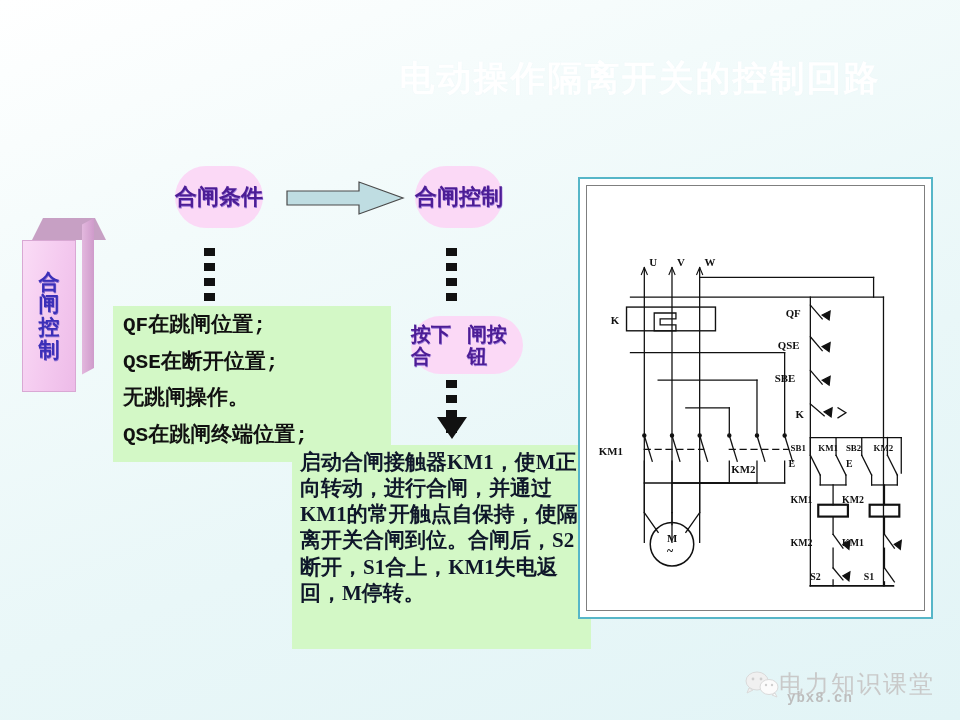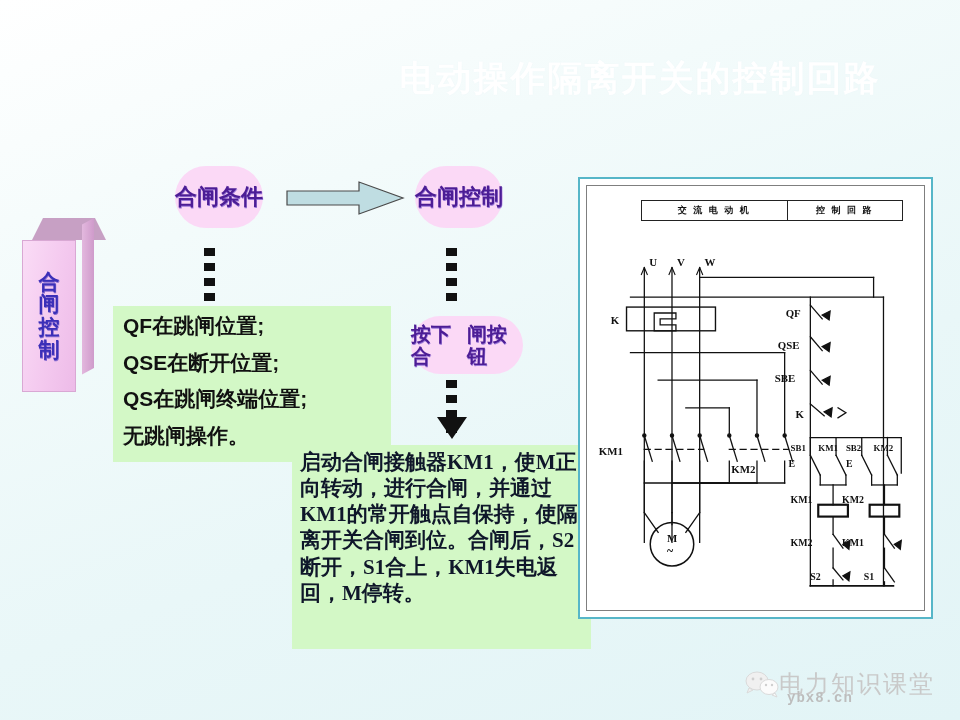--- a/index.html
+++ b/index.html
@@ -60,21 +60,21 @@
   .dots{position:absolute;width:11px;}
   .dots i{display:block;width:11px;height:8px;background:#111;margin-bottom:7px;}
   .tri{position:absolute;width:0;height:0;
        border-left:15px solid transparent;border-right:15px solid transparent;
        border-top:22px solid #111;}
 
   
   .green{position:absolute;background:#d3f8c6;}
   #green-top{left:113px;top:306px;width:260px;height:152px;padding:4px 8px 0 10px;}
   #green-top p{margin:0 0 4px 0;font-size:21px;font-weight:bold;color:#111;
-               line-height:1.55;font-family:Liberation Sans, sans-serif;}
+               line-height:1.55;font-family:Liberation Mono, monospace;}
 
   #green-main{left:292px;top:445px;width:285px;height:200px;padding:4px 6px 0 8px;}
   #green-main p{margin:0;font-size:21px;font-weight:bold;color:#0f172a;
                 line-height:1.245;font-family:"Liberation Serif","DejaVu Serif",serif;}
 
   
   #diagram{
     position:absolute;left:578px;top:177px;width:355px;height:442px;
     background:#ffffff;border:2px solid #56b6c8;box-sizing:border-box;
   }
@@ -149,42 +149,38 @@
     <i></i>
       <i></i>
       <i></i>
       <i></i>
   </div>
   <div class="tri" style="left:437px;top:417px;"></div>
 
   <div class="green" id="green-top">
     <p>QF在跳闸位置;</p>
     <p>QSE在断开位置;</p>
+    <p>无跳闸操作。</p>
     <p>QS在跳闸终端位置;</p>
-    <p>无跳闸操作。</p>
   </div>
 
   <div class="pinkbox" id="pink-btn">
     <span>按下合</span>
     <span>闸按钮</span>
   </div>
 
   <div class="green" id="green-main">
     <p>启动合闸接触器KM1，使M正向转动，进行合闸，并通过KM1的常开触点自保持，使隔离开关合闸到位。合闸后，S2断开，S1合上，KM1失电返回，M停转。</p>
   </div>
 
   <div id="diagram">
     <div class="inner">
 
       <table class="dg-table">
         <tbody>
-            <tr>
-          <td colspan="2">交  流  电  动  机</td>
-          <td colspan="2">控  制  回  路</td>
-        </tr>
       </tbody>
         </table>
 
       <svg class="circuit" viewBox="0 0 341 428">
         <g stroke="#111" stroke-width="1.3" fill="none" stroke-linecap="square">
 
           <line x1="58" y1="82" x2="58" y2="360"></line>
           <line x1="86" y1="82" x2="86" y2="360"></line>
           <line x1="114" y1="82" x2="114" y2="360"></line>
 

